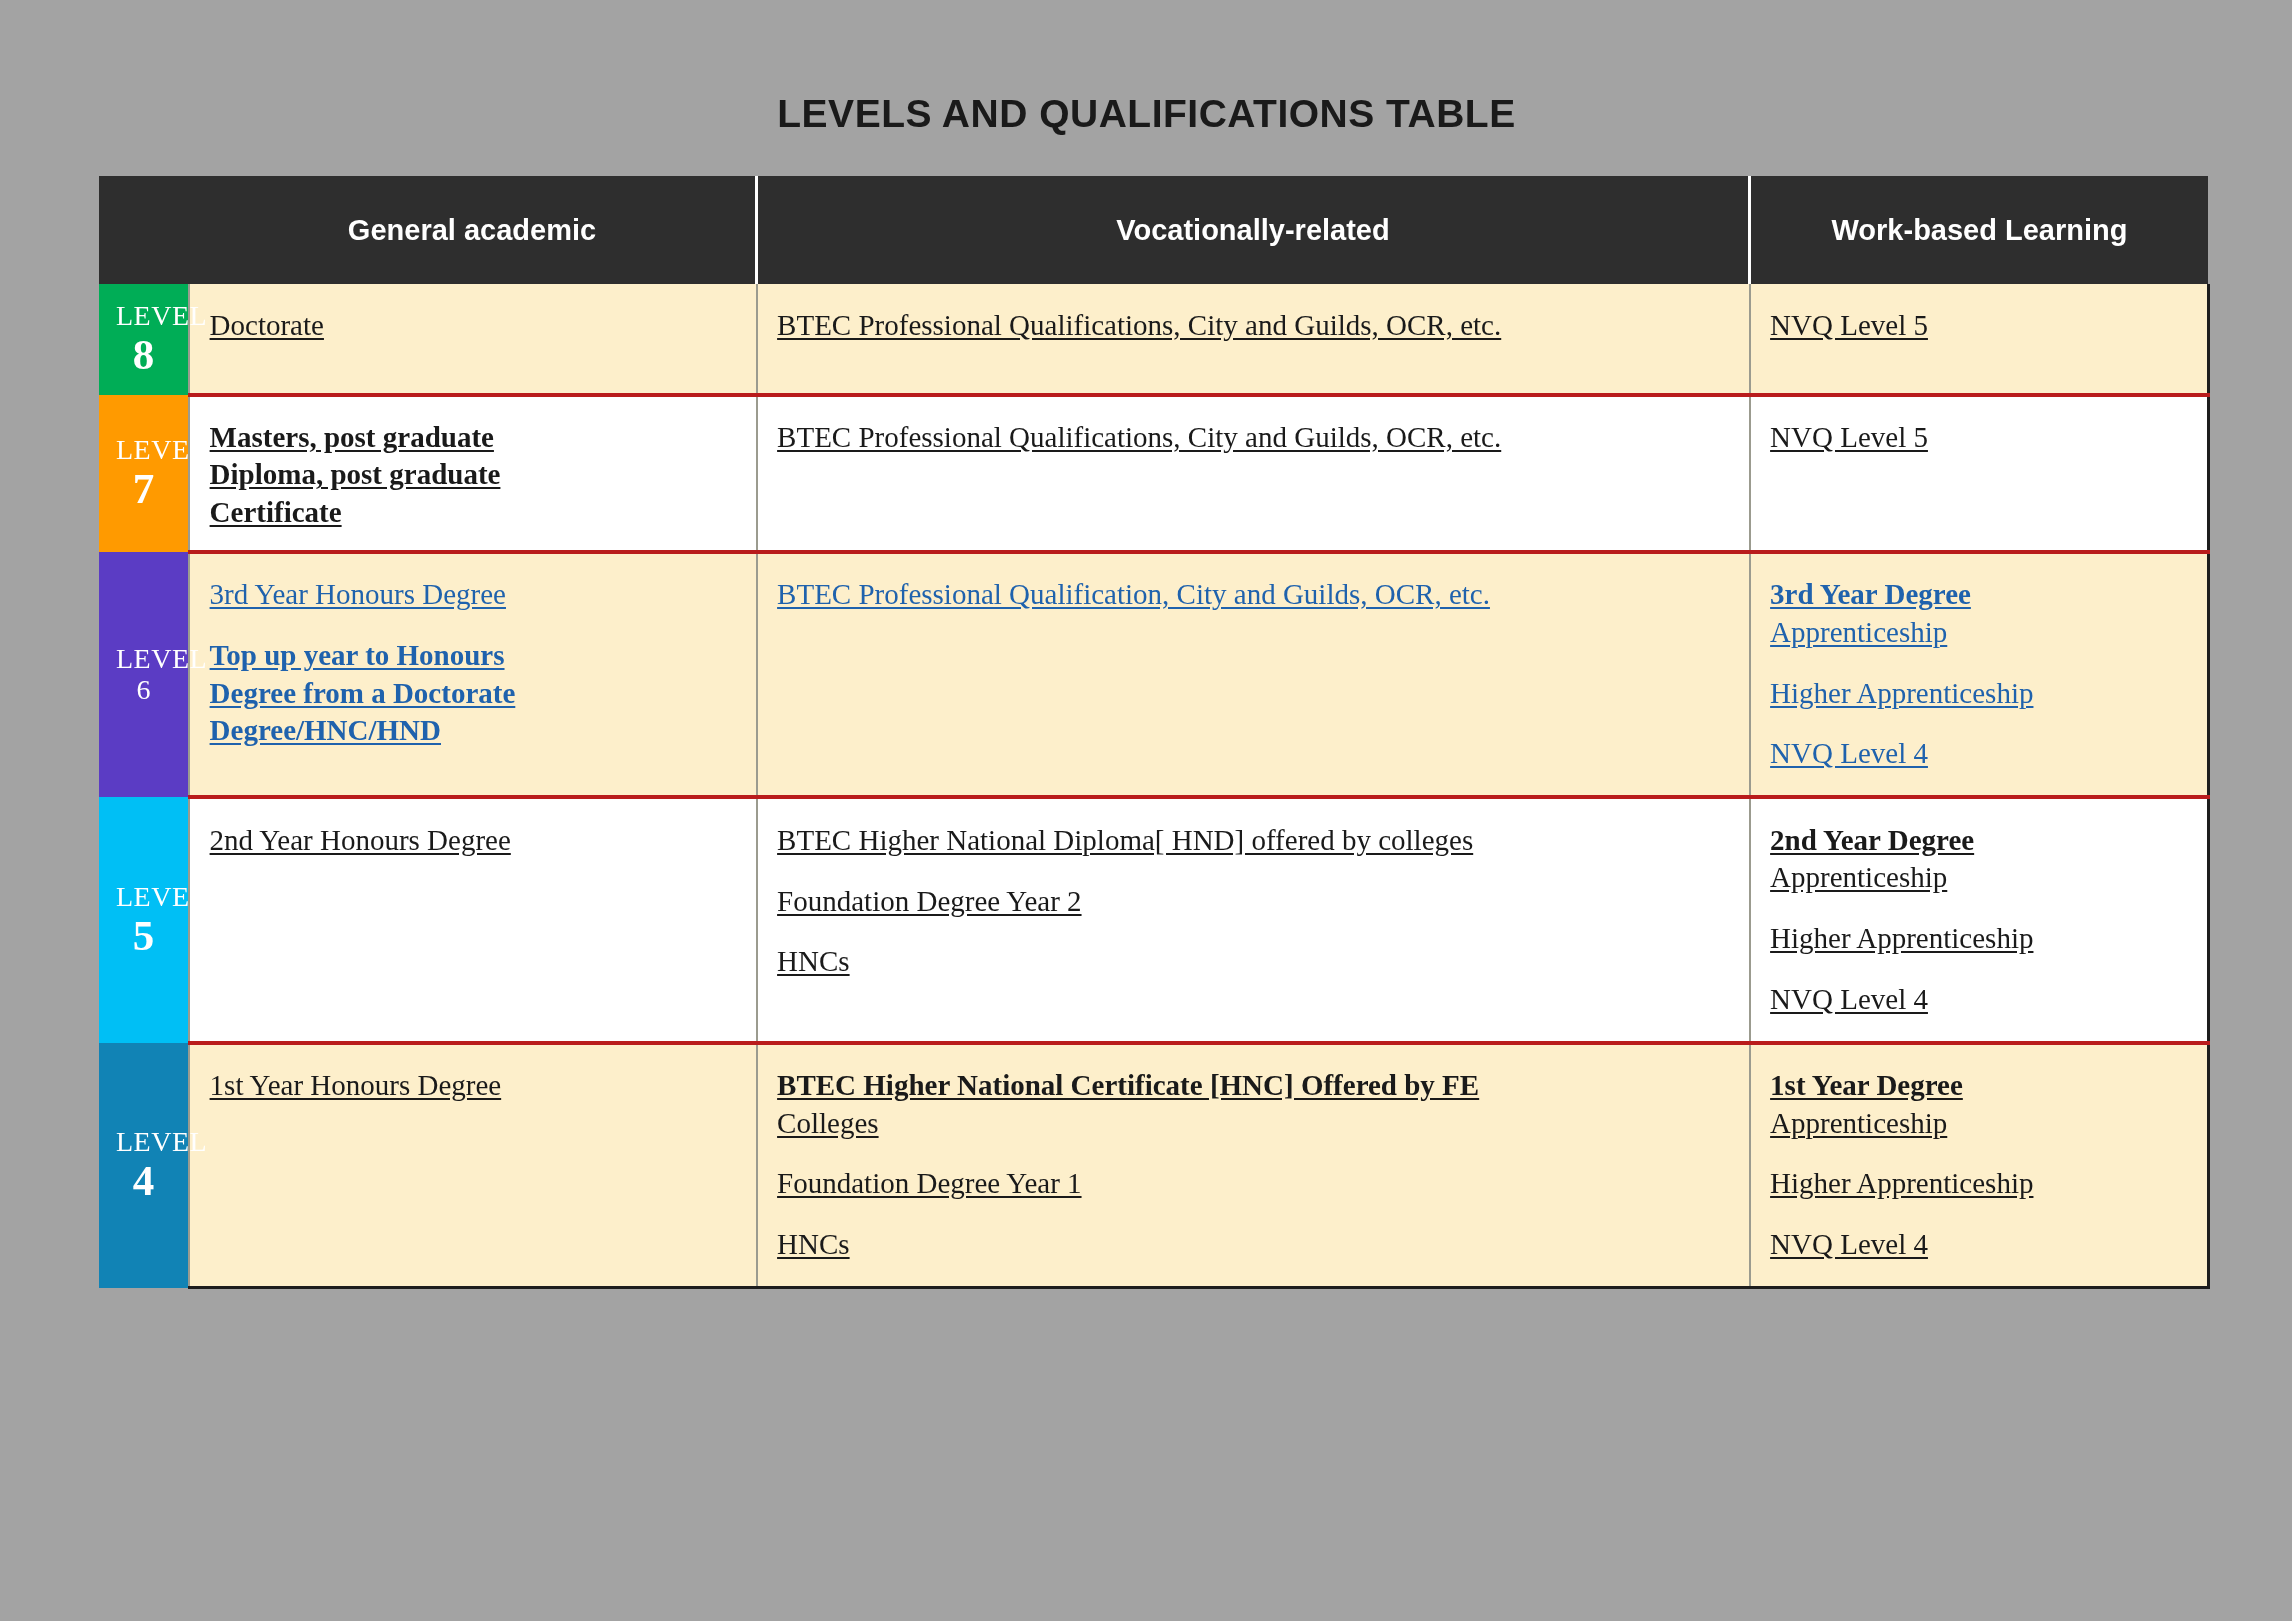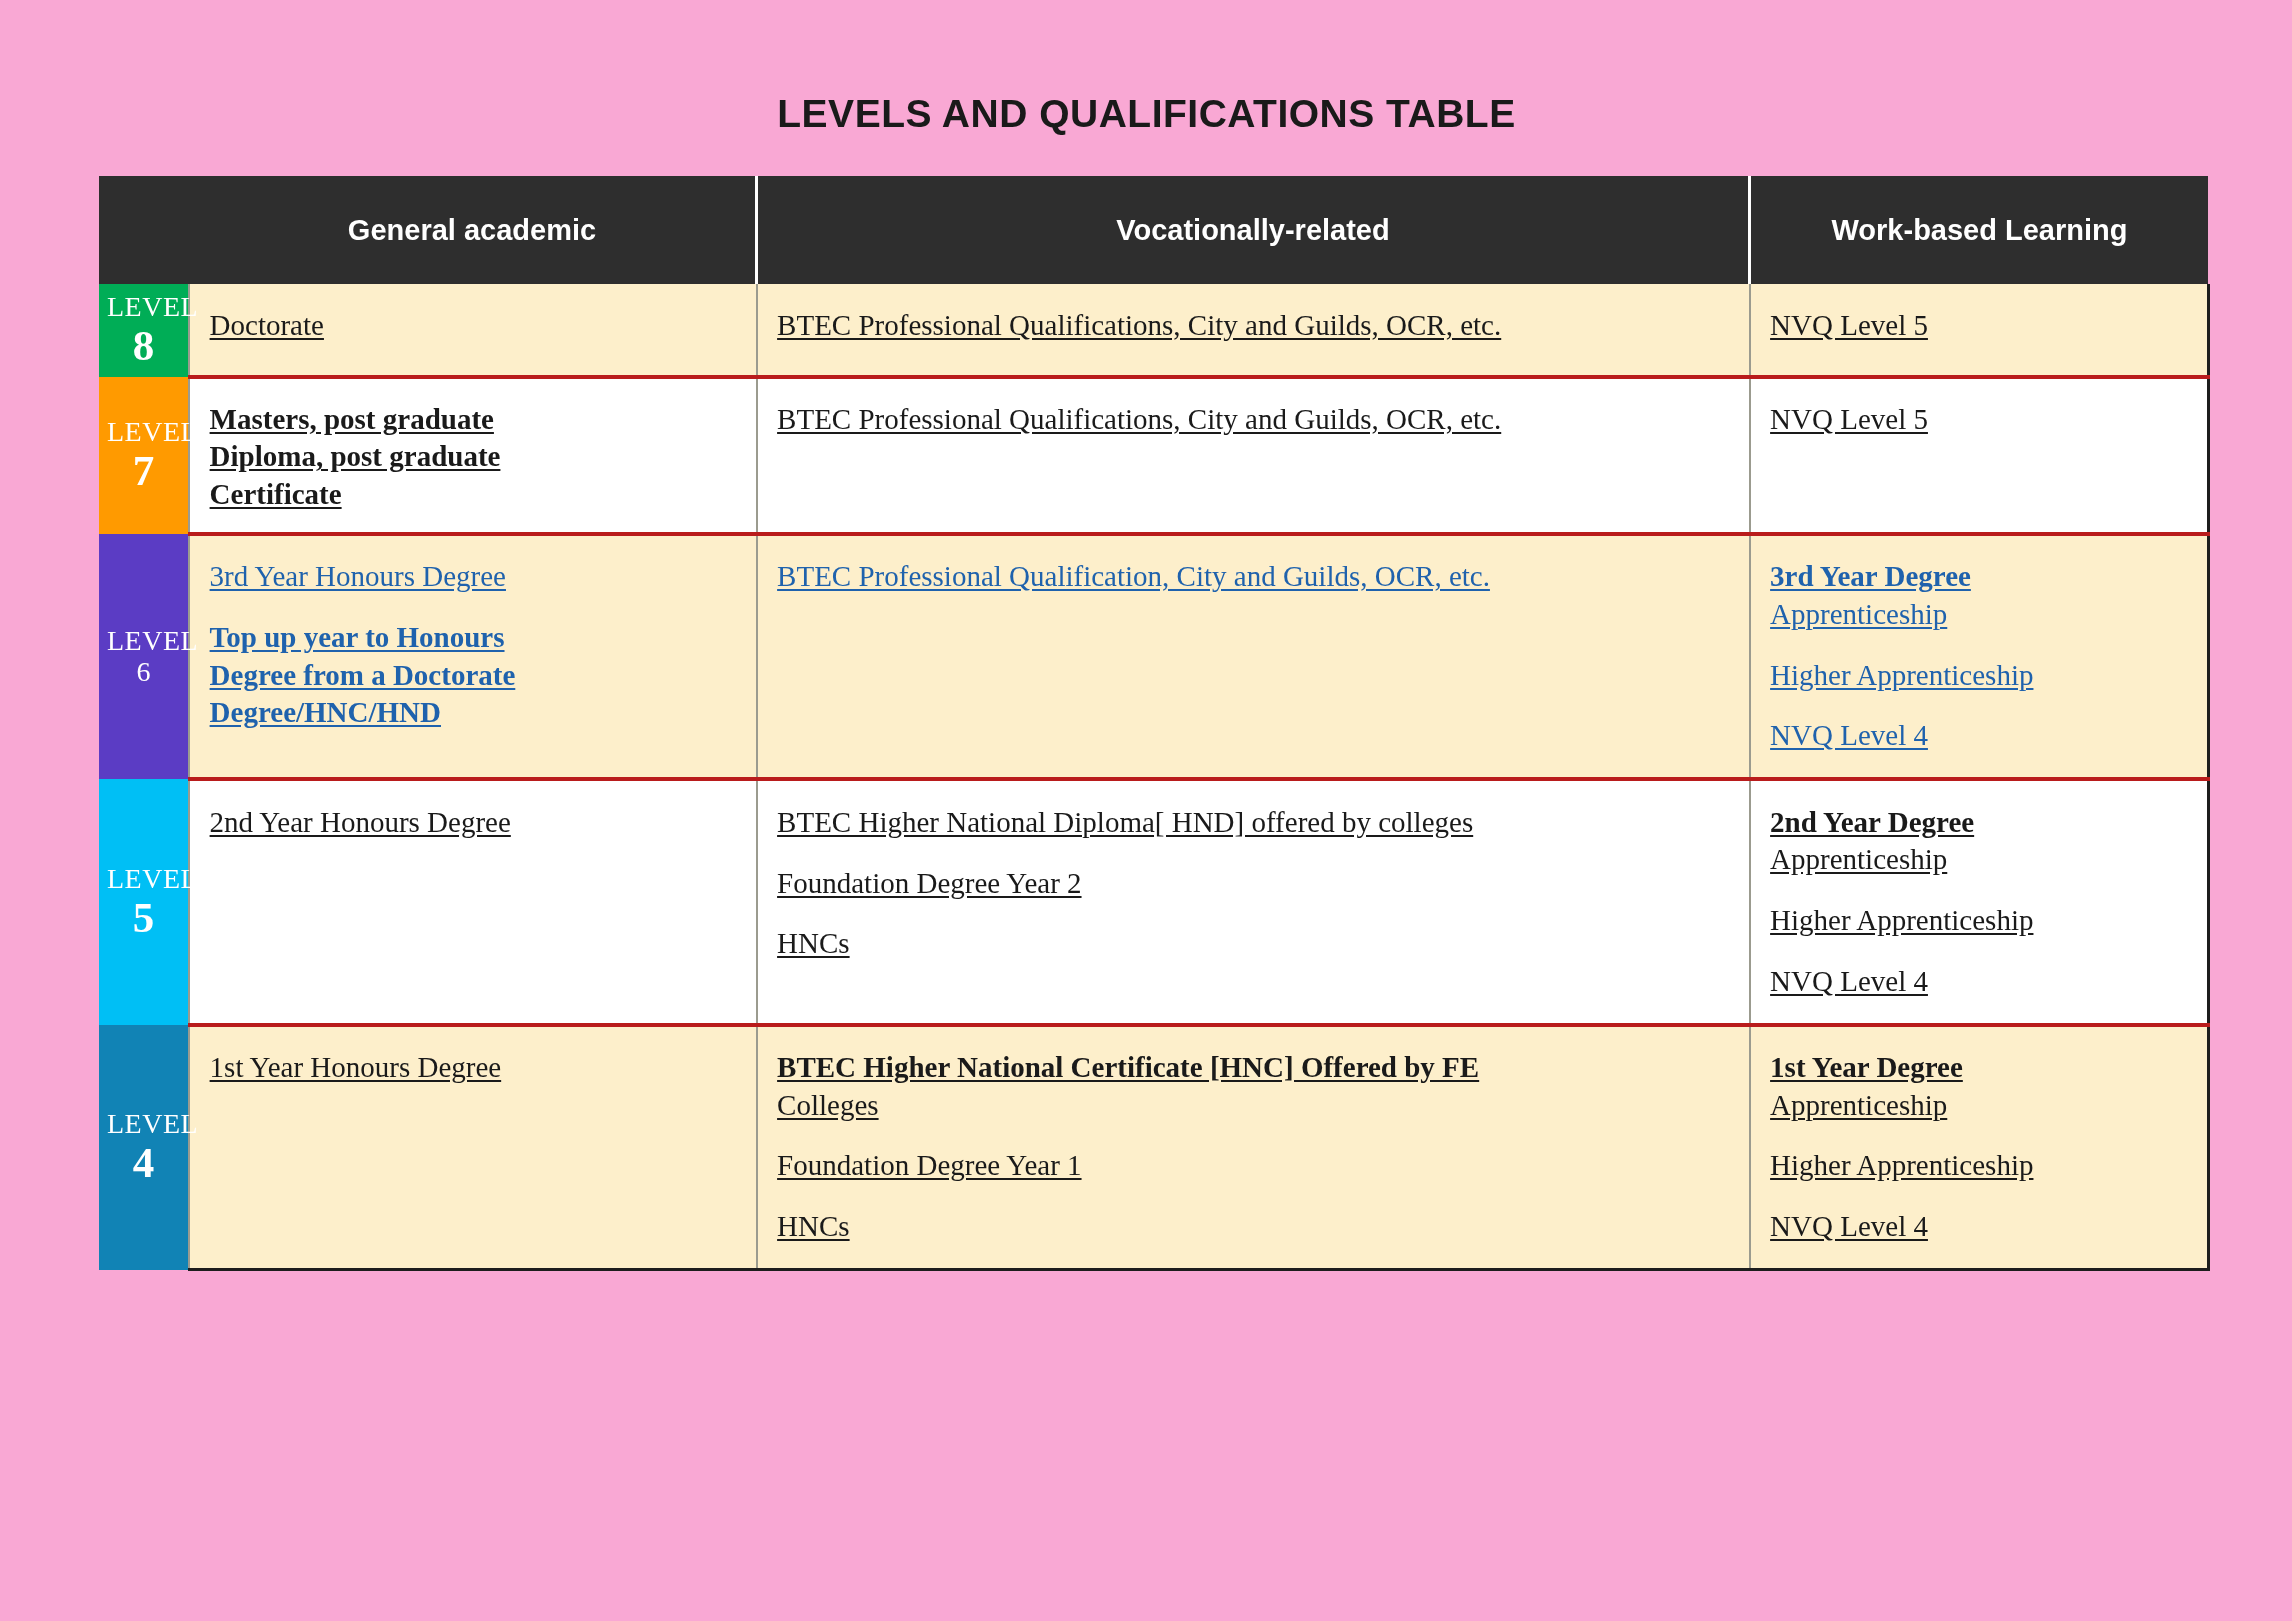--- a/index.html
+++ b/index.html
@@ -13,21 +13,21 @@
     font-family: "Liberation Serif", "DejaVu Serif", serif;
     position: relative;
     overflow: hidden;
   }
 
   .page {
     position: absolute;
     left: 0; top: 0;
     width: 2293px;
     height: 1621px;
-    background: #f9a8d4;
+    background: #a3a3a3;
   }
 
   .title {
     position: absolute;
     left: 0;
     top: 92px;
     width: 2293px;
     text-align: center;
     font-family: "Liberation Sans", "DejaVu Sans", sans-serif;
     font-weight: bold;
@@ -66,21 +66,21 @@
   thead th.h-gen   { width: 566px; }
   thead th.h-voc   { width: 990px; border-left: 3.9px solid #ffffff; margin-top: 42px; }
   thead th.h-wbl   { width: 457px; border-left: 3.9px solid #ffffff; }
 
   
   td.level {
     width: 90px;
     text-align: center;
     vertical-align: middle;
     color: #ffffff;
-    padding: 8px;
+    padding: 17px;
     border: none;
     line-height: 1.05;
   }
   td.level .lv-word {
     display: block;
     font-size: 28px;
     letter-spacing: 0.5px;
   }
   td.level .lv-num {
     display: block;

